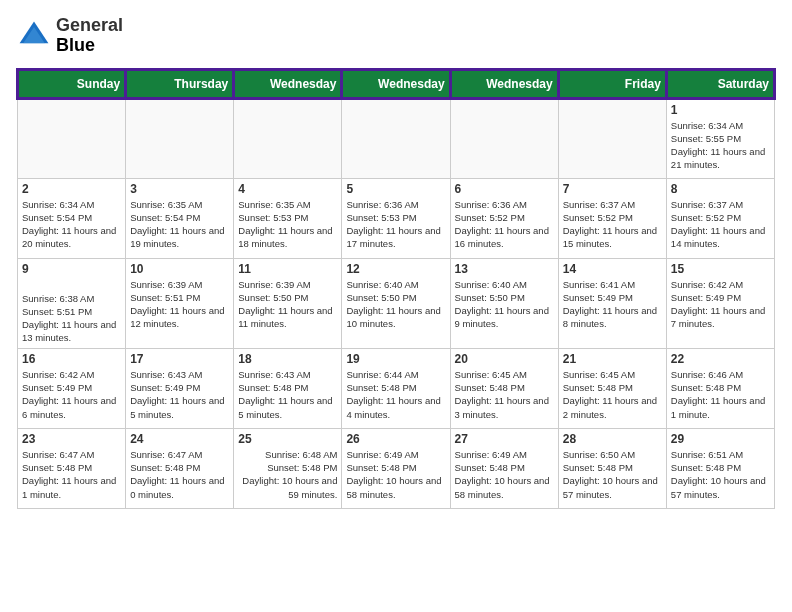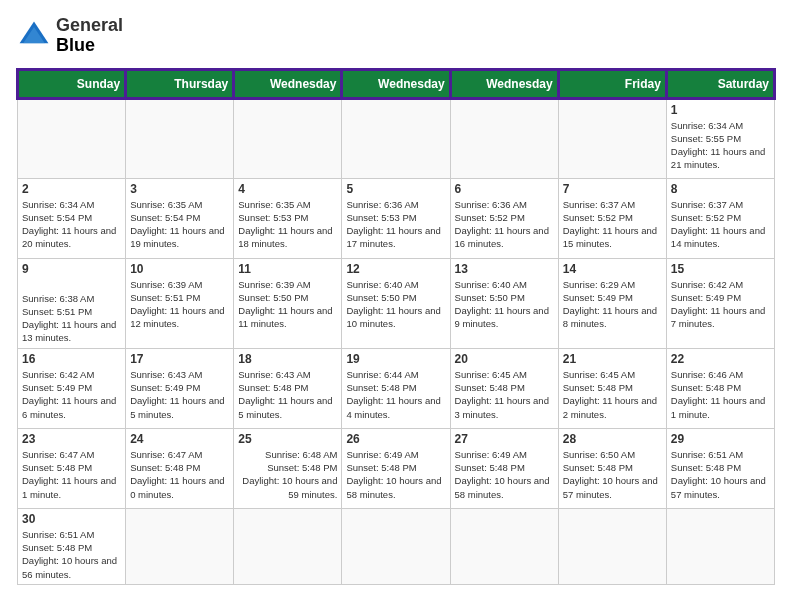--- a/index.html
+++ b/index.html
@@ -205,21 +205,21 @@
 Daylight: 11 hours and 10 minutes.</div>
         </td>
         <td>
           <span class="day-number">13</span>
           <div class="day-info" style="white-space: pre-line;">Sunrise: 6:40 AM
 Sunset: 5:50 PM
 Daylight: 11 hours and 9 minutes.</div>
         </td>
         <td>
           <span class="day-number">14</span>
-          <div class="day-info" style="white-space: pre-line;">Sunrise: 6:29 AM
+          <div class="day-info" style="white-space: pre-line;">Sunrise: 6:41 AM
 Sunset: 5:49 PM
 Daylight: 11 hours and 8 minutes.</div>
         </td>
         <td>
           <span class="day-number">15</span>
           <div class="day-info" style="white-space: pre-line;">Sunrise: 6:42 AM
 Sunset: 5:49 PM
 Daylight: 11 hours and 7 minutes.</div>
         </td>
       </tr>
@@ -304,28 +304,14 @@
 Sunset: 5:48 PM
 Daylight: 10 hours and 57 minutes.</div>
         </td>
         <td>
           <span class="day-number">29</span>
           <div class="day-info" style="white-space: pre-line;">Sunrise: 6:51 AM
 Sunset: 5:48 PM
 Daylight: 10 hours and 57 minutes.</div>
         </td>
       </tr>
-      <tr class="last-row">
-        <td>
-          <span class="day-number">30</span>
-          <div class="day-info" style="white-space: pre-line;">Sunrise: 6:51 AM
-Sunset: 5:48 PM
-Daylight: 10 hours and 56 minutes.</div>
-        </td>
-        <td class="empty"></td>
-        <td class="empty"></td>
-        <td class="empty"></td>
-        <td class="empty"></td>
-        <td class="empty"></td>
-        <td class="empty"></td>
-      </tr>
     </tbody>
 </table>
 
 </body></html>

